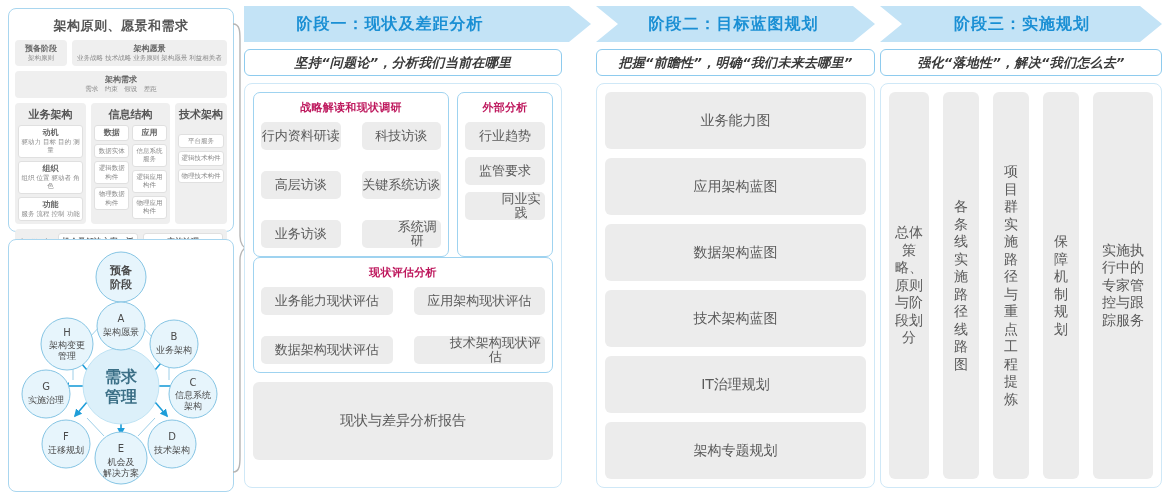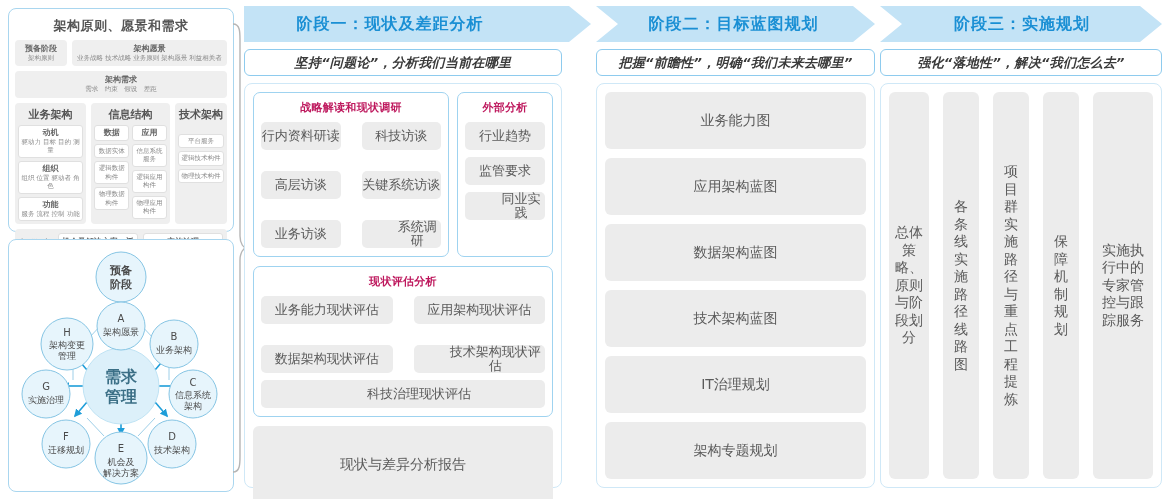--- a/index.html
+++ b/index.html
@@ -91,21 +91,21 @@
   .sc-strategy{flex:1;}
   .sc-external{width:96px;}
   .sub-title{text-align:center;font-size:11px;font-weight:bold;color:#be185d;margin:1px 0 7px;letter-spacing:.3px;}
   .chip{
     background:#ececec;border-radius:5px;height:28px;display:flex;align-items:center;justify-content:center;
     font-size:13px;color:#5a5a5a;margin-bottom:7px;box-sizing:border-box;text-align:center;line-height:1.1;
   }
   .chip:last-child{margin-bottom:0;padding-left:32px;}
   .chip-grid2{display:grid;grid-template-columns:1fr 1fr;gap:21px;}
   .chip-grid2 .chip{margin-bottom:0;}
-  .sc-assess{margin-top:9px;}
+  .sc-assess{}
   .chip-wide{margin-top:7px;}
   .p1-report{
     margin-top:9px;background:#ececec;border-radius:6px;height:78px;
     display:flex;align-items:center;justify-content:center;font-size:14px;color:#5a5a5a;
   }
 
   
   .big-item{
     background:#ececec;border-radius:6px;flex:1;
     display:flex;align-items:center;justify-content:center;
@@ -327,21 +327,20 @@
         </div>
 
         <div class="sub-card sc-assess">
           <div class="sub-title">现状评估分析</div>
           <div class="chip-grid2">
             <div class="chip">业务能力现状评估</div>
             <div class="chip">应用架构现状评估</div>
             <div class="chip">数据架构现状评估</div>
             <div class="chip">技术架构现状评估</div>
           </div>
-          <div class="chip chip-wide">科技治理现状评估</div>
         </div>
 
         <div class="p1-report">现状与差异分析报告</div>
       </div>
     </div>
 
     <div class="phase ph2">
       <div class="ph-head">
         <svg width="279" height="36" viewBox="0 0 279 36">
           <path d="M0,0 L257,0 L279,18 L257,36 L0,36 L22,18 Z" fill="#c3e3f6"></path>

